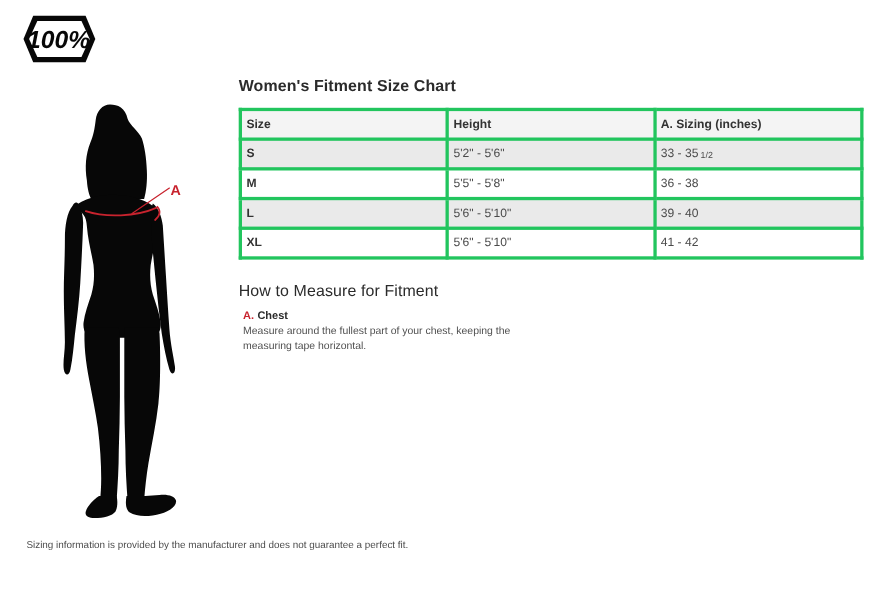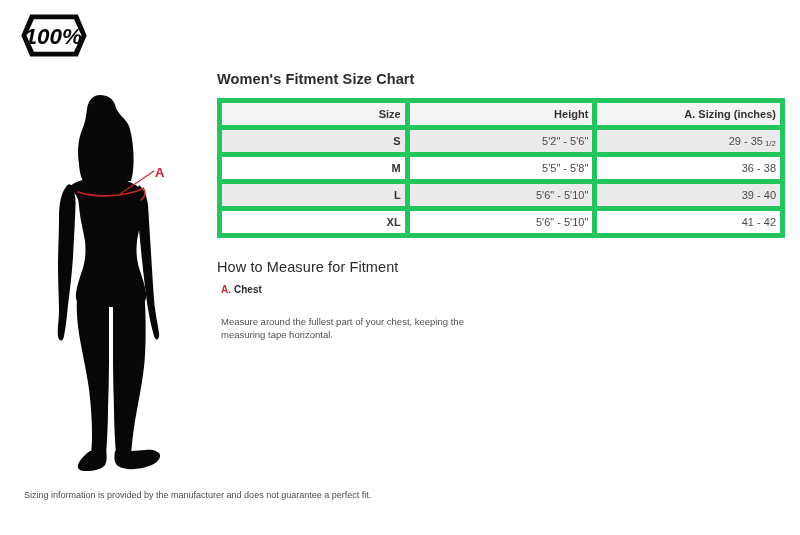--- a/index.html
+++ b/index.html
@@ -10,33 +10,33 @@
   }
   
   .logo { position:absolute; left:20px; top:13px; width:68px; height:45px; }
   
   .figure { position:absolute; left:46px; top:93px; width:130px; height:380px; }
   
   .content { position:absolute; left:217px; top:71px; width:571px; }
   .chart-title { font-size:14.5px; font-weight:700; color:#2b2b2b; margin-bottom:11px; letter-spacing:0.1px; }
   table.size-table { border-collapse:collapse; width:568px; table-layout:fixed; }
   .size-table th, .size-table td {
-    border:5px solid #22c55e; height:27px; text-align:right; vertical-align:middle;
+    border:3px solid #22c55e; height:27px; text-align:left; vertical-align:middle;
     font-size:11px; color:#4a4a4a; padding:0 4px;
   }
   .size-table th { background:#f4f4f4; font-weight:700; color:#333333; }
   .size-table tbody tr.stripe td { background:#eaeaea; }
   .size-table td.col-size { font-weight:700; color:#333333; }
   .frac { font-size:8px; margin-left:2px; position:relative; top:1px; }
   .measure-title { font-size:14.5px; font-weight:400; color:#2b2b2b; margin-top:21px; letter-spacing:0.1px; }
   .measure-item { margin-top:9px; padding-left:4px; }
   .measure-item .item-head { font-size:10px; font-weight:700; color:#2b2b2b; }
   .measure-item .item-key { color:#c8232e; margin-right:3px; }
   .measure-item .item-desc {
-    font-size:9.5px; color:#505050; line-height:1.4; margin-top:20px; max-width:264px;
+    font-size:9.5px; color:#505050; line-height:1.4; margin-top:2px; max-width:264px;
   }
   .footer { position:absolute; left:24px; top:489px; font-size:9px; color:#4d4d4d; line-height:1.5; }
 </style>
 </head>
 <body>
 
 <div id="app">
 
   <svg class="logo" viewBox="0 0 100 64" aria-hidden="true">
     <path d="M15 1 L85 1 L98 32 L85 63 L15 63 L2 32 Z" fill="#070707"></path>
@@ -78,21 +78,21 @@
         <tr>
           <th>Size</th>
           <th>Height</th>
           <th>A. Sizing (inches)</th>
         </tr>
       </thead>
       <tbody>
           <tr class="stripe">
             <td class="col-size">S</td>
             <td>5'2" - 5'6"</td>
-            <td><span>29 - 35</span><span class="frac">1/2</span></td>
+            <td><span>33 - 35</span><span class="frac">1/2</span></td>
           </tr>
           <tr>
             <td class="col-size">M</td>
             <td>5'5" - 5'8"</td>
             <td><span>36 - 38</span></td>
           </tr>
           <tr class="stripe">
             <td class="col-size">L</td>
             <td>5'6" - 5'10"</td>
             <td><span>39 - 40</span></td>

